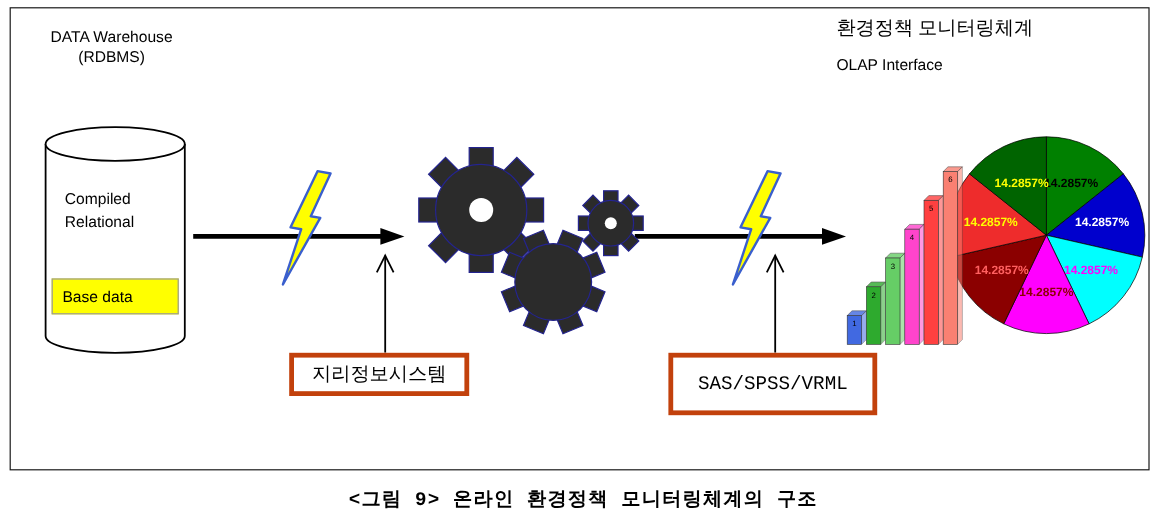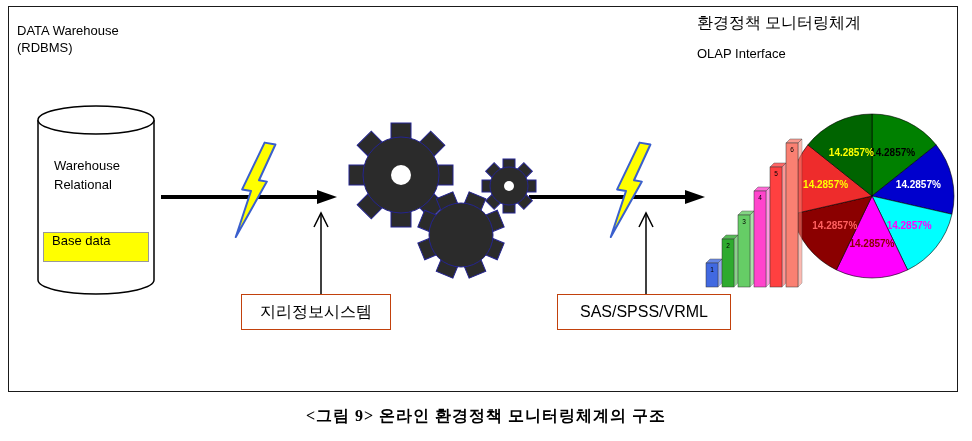--- a/index.html
+++ b/index.html
@@ -3,27 +3,27 @@
 <meta charset="utf-8">
 <style>
   *{margin:0;padding:0;box-sizing:border-box}
   html,body{width:972px;height:441px;background:#fff;overflow:hidden;
     font-family:"Liberation Sans",sans-serif;color:#000}
   .stage{position:relative;width:972px;height:441px;background:#fff}
   .frame{position:absolute;left:8px;top:6px;width:950px;height:386px;
     border:1px solid #1a1a1a;background:#fff}
   .abs{position:absolute}
   .ko-title{font-family:"Liberation Serif","DejaVu Serif",serif;font-size:18px;white-space:nowrap}
-  .small-label{font-size:13px;line-height:1.3;text-align:left}
+  .small-label{font-size:13px;line-height:1.3;text-align:center}
   .cyl-text{font-size:13px;line-height:19px}
-  .base-data{display:flex;align-items:flex-start;padding-left:8px;font-size:13px;border:1px solid #999}
-  .callout{border:1px solid #c2410c;display:flex;align-items:center;justify-content:center;
-    font-family:Liberation Sans, sans-serif;font-size:16px;background:#fff;white-space:nowrap}
+  .base-data{display:flex;align-items:center;padding-left:8px;font-size:13px;border:1px solid #999}
+  .callout{border:4px solid #c2410c;display:flex;align-items:center;justify-content:center;
+    font-family:Liberation Mono, monospace;font-size:16px;background:#fff;white-space:nowrap}
   .caption{position:absolute;left:0;top:406px;width:972px;text-align:center;
-    font-family:Liberation Serif, serif;font-weight:bold;font-size:16px;letter-spacing:1px}
+    font-family:Liberation Mono, monospace;font-weight:bold;font-size:16px;letter-spacing:1px}
   svg{display:block}
   .layer{pointer-events:none}
 </style>
 </head>
 <body>
 
 <div class="stage">
   <div class="frame">
 
     <div class="abs small-label" style="left:8px;top:16px;width:152px">
@@ -36,21 +36,21 @@
       <div class="ko-title" style="font-size:16px">환경정책  모니터링체계</div>
       <div style="font-size:13px;margin-top:12px">OLAP Interface</div>
     </div>
 
     <div class="abs" style="left:27px;top:97px;width:120px;height:192px">
       <svg width="120" height="192" viewBox="0 0 120 192">
         <path d="M2,16 L2,176 A58,14 0 0 0 118,176 L118,16" fill="#ffffff" stroke="#000000" stroke-width="1.5"></path>
         <ellipse cx="60" cy="16" rx="58" ry="14" fill="#ffffff" stroke="#000000" stroke-width="1.5"></ellipse>
       </svg>
       <div class="abs cyl-text" style="left:18px;top:52px">
-        <div>Warehouse</div>
+        <div>Compiled</div>
         <div>Relational</div>
       </div>
       <div class="abs base-data" style="left: 7px; top: 128px; width: 106px; height: 30px; background: rgb(255, 255, 0);">
         <span>Base data</span>
       </div>
     </div>
 
     <svg class="abs layer" style="left:0;top:0" width="950" height="386" viewBox="0 0 950 386">
       <line x1="152" y1="190" x2="310" y2="190" stroke="#000" stroke-width="4"></line>
       <polygon points="328,190 308,183 308,197" fill="#000"></polygon>
@@ -165,20 +165,20 @@
           <polygon points="82,16 86,12 98,12 94,16" fill="#fa8072" stroke="#333" stroke-width="0.5" opacity="0.8"></polygon>
           <polygon points="94,16 98,12 98,156 94,160" fill="#fa8072" stroke="#333" stroke-width="0.5" opacity="0.55"></polygon>
           <rect x="82" y="16" width="12" height="144" fill="#fa8072" stroke="#333" stroke-width="0.5"></rect>
           <text x="88" y="25" text-anchor="middle" font-size="6.5" fill="#000">6</text>
         </g>
       </svg>
 
     <div class="abs callout" style="left:232px;top:287px;width:150px;height:36px">
       <span>지리정보시스템</span>
     </div>
-    <div class="abs callout" style="left:548px;top:287px;width:174px;height:36px">
+    <div class="abs callout" style="left:548px;top:287px;width:174px;height:52px">
       <span>SAS/SPSS/VRML</span>
     </div>
 
   </div>
 
   <div class="caption">&lt;그림 9&gt; 온라인 환경정책 모니터링체계의 구조</div>
 </div>
 
 </body></html>

